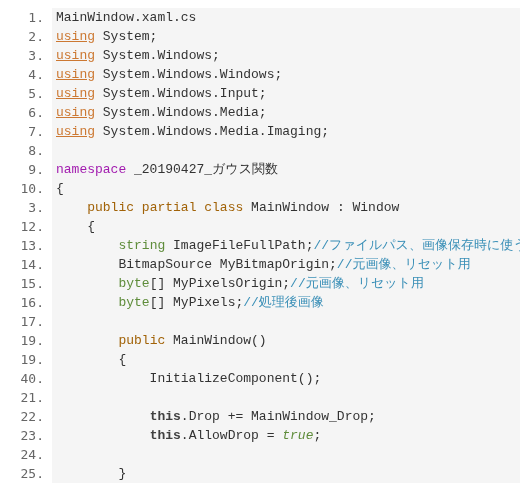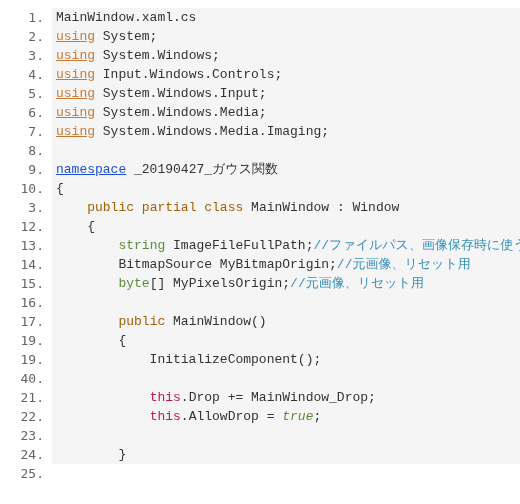--- a/index.html
+++ b/index.html
@@ -33,24 +33,24 @@
   }
   .code-line {
     line-height: 19px;
     height: 19px;
     white-space: pre;
     font-family: Consolas, "Courier New", monospace;
     font-size: 13px;
     color: #333333;
   }
   .kw-using { color: #cc7832; text-decoration: underline; }
-  .kw-nsp { color: #1d4ed8; text-decoration: underline; }
+  .kw-nsp { color: #a21caf; }
   .kw-mod { color: #a16207; }
   .kw-type { color: #5e8c3a; text-align: center; }
-  .kw-this { color: #be185d; }
+  .kw-this { color: #404040; font-weight: bold; }
   .kw-bool { color: #5e8c3a; font-style: italic; }
   .comment { color: #3a8fb7; }
 </style>
 </head>
 <body>
 
 <div class="code-container">
   <div class="line-numbers" id="gutter">
       <div>1.</div>
       <div>2.</div>
@@ -75,32 +75,33 @@
       <div>21.</div>
       <div>22.</div>
       <div>23.</div>
       <div>24.</div>
       <div>25.</div>
     </div>
   <div class="code-area" id="codearea">
       <div class="code-line"><span>MainWindow.xaml.cs</span></div>
       <div class="code-line"><span class="kw-using">using</span><span> System;</span></div>
       <div class="code-line"><span class="kw-using">using</span><span> System.Windows;</span></div>
-      <div class="code-line"><span class="kw-using">using</span><span> Input.Windows.Controls;</span></div>
+      <div class="code-line"><span class="kw-using">using</span><span> System.Windows.Windows;</span></div>
       <div class="code-line"><span class="kw-using">using</span><span> System.Windows.Input;</span></div>
       <div class="code-line"><span class="kw-using">using</span><span> System.Windows.Media;</span></div>
       <div class="code-line"><span class="kw-using">using</span><span> System.Windows.Media.Imaging;</span></div>
       <div class="code-line"><span></span></div>
       <div class="code-line"><span class="kw-nsp">namespace</span><span> _20190427_ガウス関数</span></div>
       <div class="code-line"><span>{</span></div>
       <div class="code-line"><span>    </span><span class="kw-mod">public</span><span> </span><span class="kw-mod">partial</span><span> </span><span class="kw-mod">class</span><span> MainWindow : Window</span></div>
       <div class="code-line"><span>    {</span></div>
       <div class="code-line"><span>        </span><span class="kw-type">string</span><span> ImageFileFullPath;</span><span class="comment">//ファイルパス、画像保存時に使う</span></div>
       <div class="code-line"><span>        BitmapSource MyBitmapOrigin;</span><span class="comment">//元画像、リセット用</span></div>
       <div class="code-line"><span>        </span><span class="kw-type">byte</span><span>[] MyPixelsOrigin;</span><span class="comment">//元画像、リセット用</span></div>
+      <div class="code-line"><span>        </span><span class="kw-type">byte</span><span>[] MyPixels;</span><span class="comment">//処理後画像</span></div>
       <div class="code-line"><span></span></div>
       <div class="code-line"><span>        </span><span class="kw-mod">public</span><span> MainWindow()</span></div>
       <div class="code-line"><span>        {</span></div>
       <div class="code-line"><span>            InitializeComponent();</span></div>
       <div class="code-line"><span></span></div>
       <div class="code-line"><span>            </span><span class="kw-this">this</span><span>.Drop += MainWindow_Drop;</span></div>
       <div class="code-line"><span>            </span><span class="kw-this">this</span><span>.AllowDrop = </span><span class="kw-bool">true</span><span>;</span></div>
       <div class="code-line"><span></span></div>
       <div class="code-line"><span>        }</span></div>
     </div>

